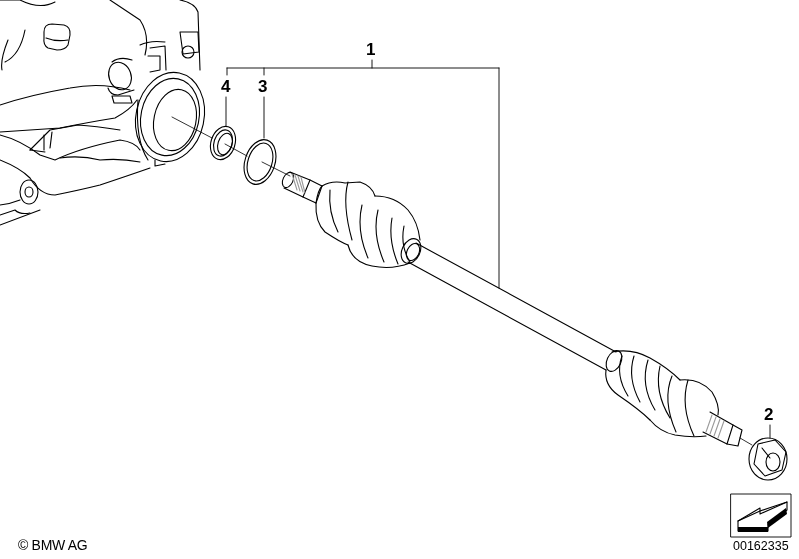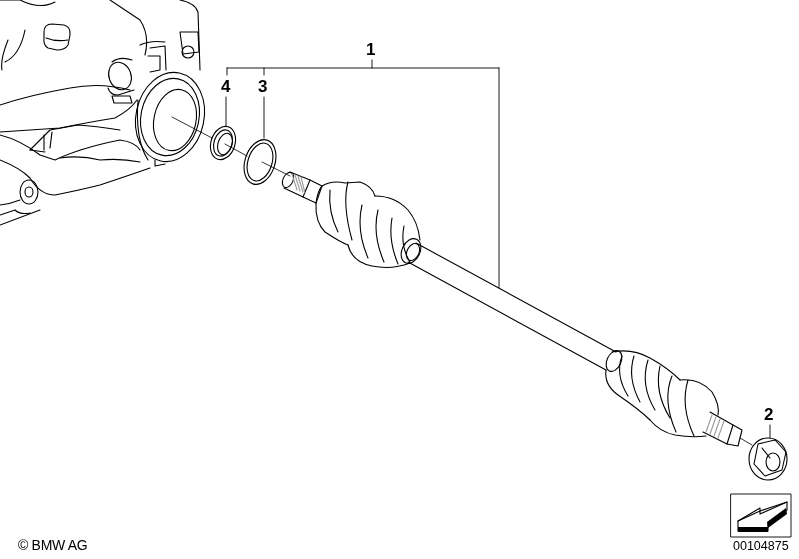--- a/index.html
+++ b/index.html
@@ -186,14 +186,14 @@
       <path d="M738 521 L760 508 L760 514 L787 502" fill="none"></path>
     </g>
   </svg>
 
   <div class="callout" style="left:366px; top:41px;">1</div>
   <div class="callout" style="left:764px; top:406px;">2</div>
   <div class="callout" style="left:258px; top:78px;">3</div>
   <div class="callout" style="left:221px; top:78px;">4</div>
 
   <div class="copyright">© BMW AG</div>
-  <div class="diagram-id">00104875</div>
+  <div class="diagram-id">00162335</div>
 </div>
 
 </body></html>

